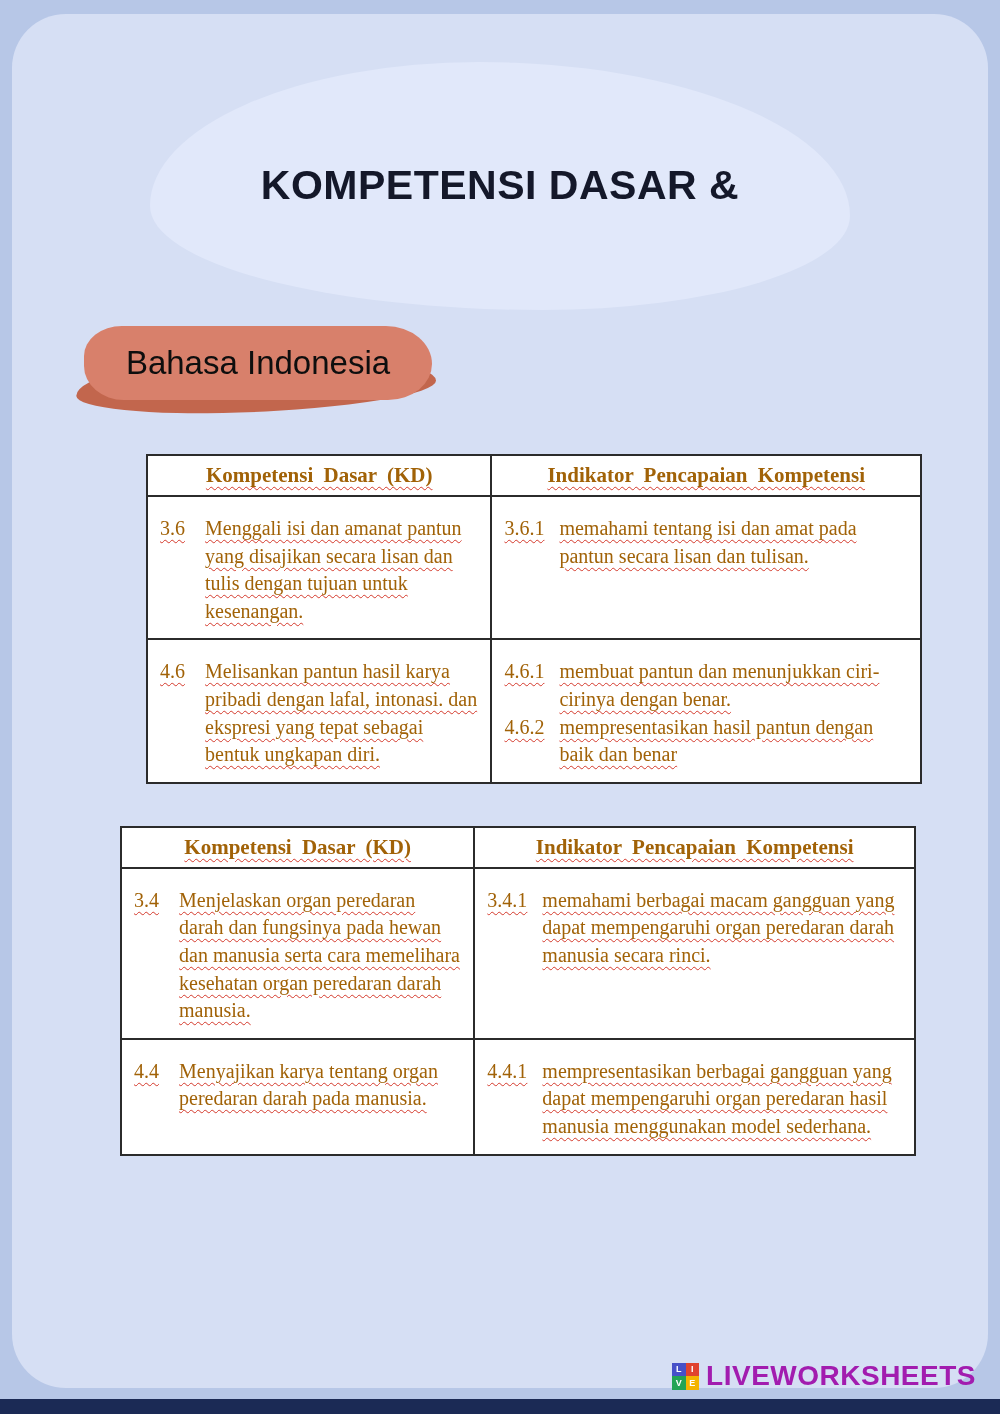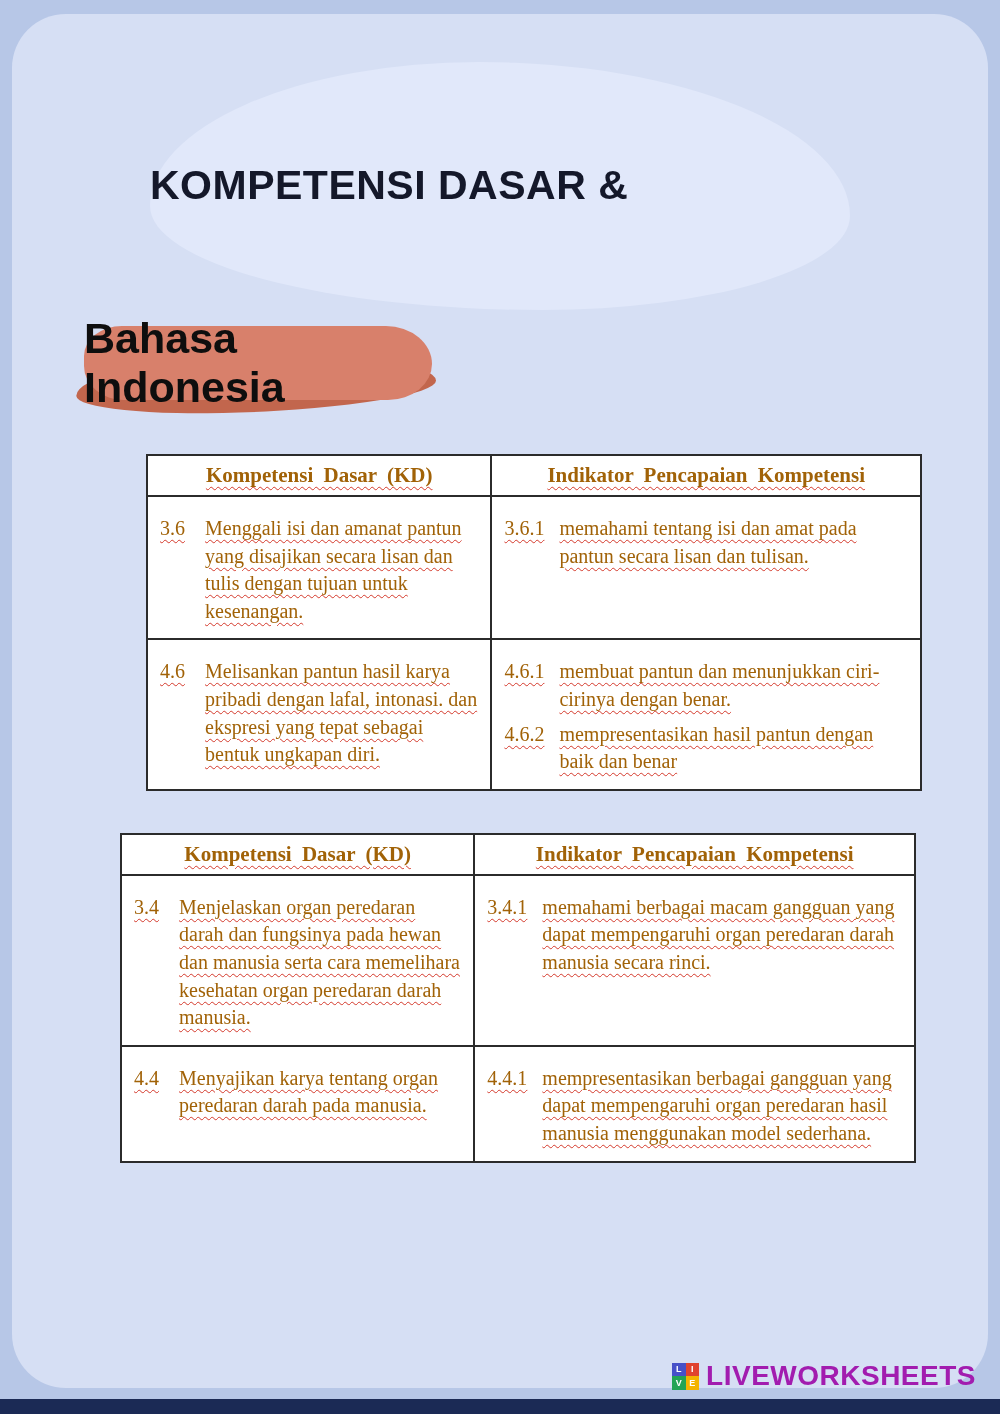--- a/index.html
+++ b/index.html
@@ -7,29 +7,29 @@
   body { font-family:"Liberation Sans", sans-serif; }
 
   .page { position:relative; width:1000px; height:1414px; background:#b7c7e7; overflow:hidden; }
   .card { position:absolute; left:12px; right:12px; top:14px; bottom:26px;
           background:#d6dff4; border-radius:54px; }
 
   
   .title-blob { width:700px; height:248px; margin:48px auto 0;
                 background:#e1e8fa;
                 border-radius:47% 53% 44% 56% / 58% 62% 38% 42%;
-                display:flex; align-items:center; }
+                display:flex; align-items:center; justify-content:center; }
   .title { text-align:center; font-size:41px; font-weight:bold; color:#14182a;
            line-height:1.55; letter-spacing:.5px; }
   .title span { display:block; }
 
   
   .label-blob { position:relative; height:74px;
-                display:flex; align-items:center; 
-                font-size:43px; font-weight:bold; color:#0e0e0e; }
+                display:flex; align-items:center; justify-content:center;
+                font-size:33px; font-weight:normal; color:#0e0e0e; }
   .label-blob::before { content:""; position:absolute; z-index:0;
                 left:-8px; right:-4px; top:30px; bottom:-12px;
                 background:#c2664d; transform:rotate(-2deg);
                 border-radius:48% 52% 55% 45% / 60% 55% 45% 40%; }
   .label-blob::after { content:""; position:absolute; z-index:1; inset:0;
                 background:#d8806b; }
   .label-blob > span { position:relative; z-index:2; }
   .label-blob.bi { width:348px; margin:16px 0 0 72px; }
   .label-blob.bi::after { border-radius:38px 46px 44px 40px / 30px 38px 36px 34px; }
   .label-blob.ipa { width:288px; margin:100px 0 0 100px; }
@@ -39,21 +39,21 @@
   .tbl-wrap.bi  { margin:54px 0 0 134px; width:776px; }
   .tbl-wrap.ipa { margin:42px 0 0 108px; width:796px; }
   table { width:100%; border-collapse:collapse; background:#ffffff;
           font-family:"Liberation Serif", serif; color:#a16207; }
   th, td { border:2px solid #2b2b2b; }
   th { font-size:21px; font-weight:bold; padding:7px 6px; text-align:center; word-spacing:5px; }
   td { font-size:20px; padding:18px 10px 13px 12px; vertical-align:top; line-height:1.38; }
   col.c-kd  { width:44.5%; }
   col.c-ind { width:55.5%; }
   .item { display:flex; gap:9px; }
-  .item + .item { margin-top:7px; }
+  .item + .item { }
   .num { flex:0 0 auto; }
   .kd  .num { min-width:36px; }
   .ind .num { min-width:46px; }
   .wavy { text-decoration-line:underline; text-decoration-style:wavy;
           text-decoration-color:#d4392b; text-decoration-thickness:1px;
           text-underline-offset:4px; }
 
   
   .footer-bar { position:absolute; left:0; right:0; bottom:0; height:15px; background:#1b2a55; }
   .brand-row { position:absolute; right:24px; bottom:22px;

